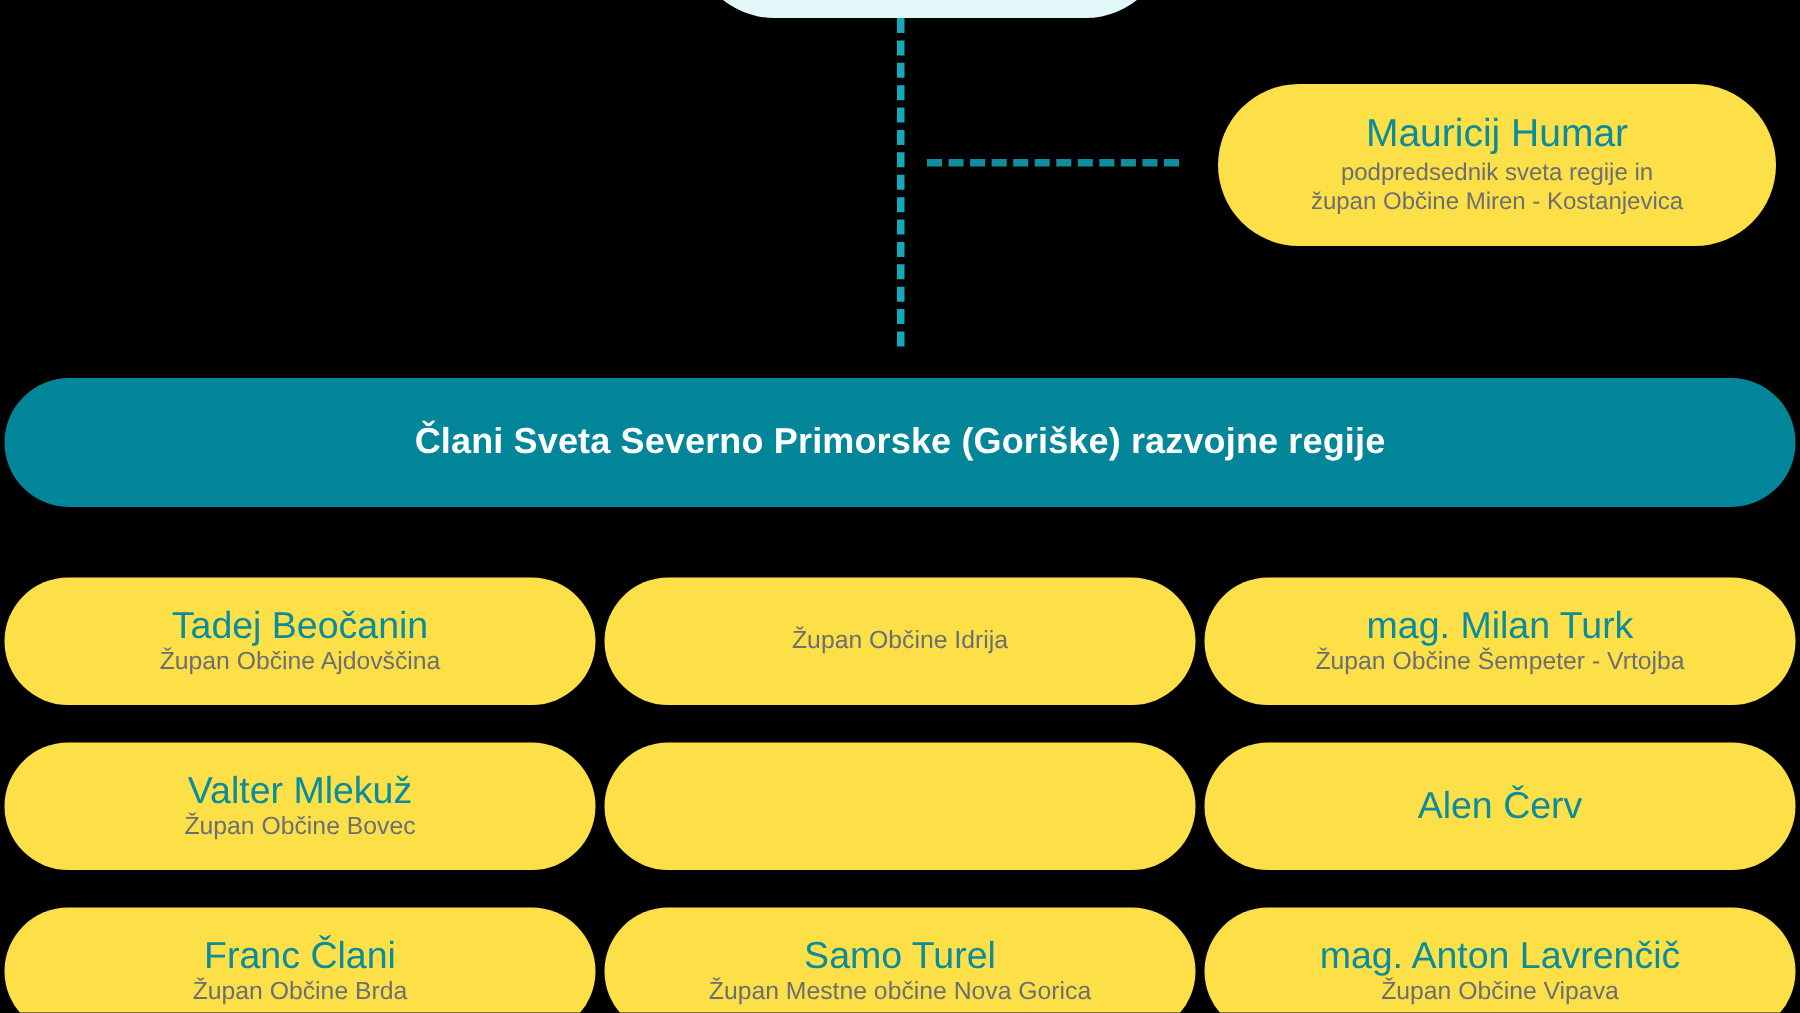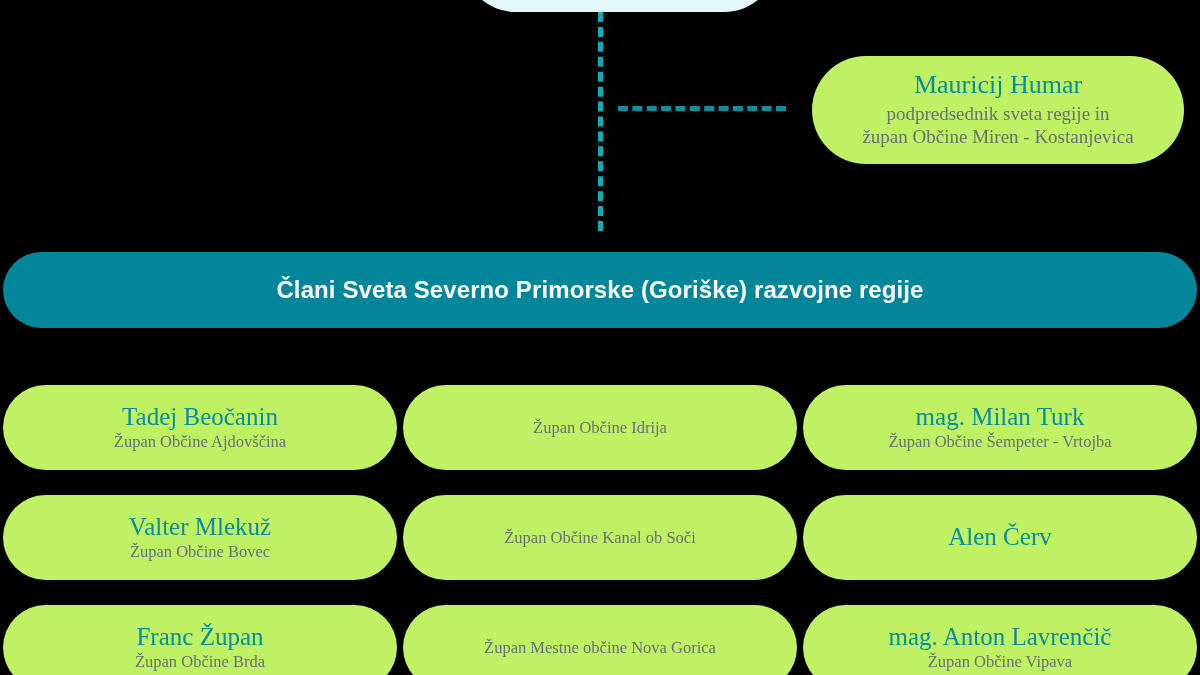--- a/index.html
+++ b/index.html
@@ -20,39 +20,38 @@
     left: 0; top: 0;
     width: 1200px;
     height: 675px;
     background: #000000;
   }
 
   
   .card {
     position: absolute;
     box-sizing: border-box;
-    background: #bef264;
+    background: #fde047;
     border-radius: 999px;
     display: flex;
     flex-direction: column;
     justify-content: center;
     text-align: center;
     padding: 4px 18px;
-    font-family: Liberation Serif, serif;
   }
   .card .name {
     color: #0b8c9c;
     font-size: 25px;
     font-weight: 400;
     line-height: 1.14;
     white-space: nowrap;
   }
   .card .role {
     color: #6b6f72;
-    font-size: 19px;
+    font-size: 16px;
     font-weight: 400;
     line-height: 1.28;
     white-space: nowrap;
   }
   .card .role + .role { margin-top: -1px; }
 
   
   #top-card {
     left: 462px;
     top: -96px;
@@ -93,21 +92,21 @@
     height: 0;
     border-top: 5px dashed #0e8e9e;
   }
 
   
   #banner {
     position: absolute;
     left: 3px;
     top: 252px;
     width: 1194px;
-    height: 76px;
+    height: 86px;
     background: #03859a;
     border-radius: 999px;
     display: flex;
     align-items: center;
     justify-content: center;
   }
   #banner .banner-text {
     color: #ffffff;
     font-size: 24px;
     font-weight: bold;
@@ -161,31 +160,31 @@
   <div class="card member row-0 col-2">
     <div class="name">mag. Milan Turk</div>
     <div class="role">Župan Občine Šempeter - Vrtojba</div>
   </div>
 
   <div class="card member row-1 col-0">
     <div class="name">Valter Mlekuž</div>
     <div class="role">Župan Občine Bovec</div>
   </div>
   <div class="card member row-1 col-1">
-    <div class="role">Župan Občine Kanal ob Soči</div>
   </div>
   <div class="card member row-1 col-2">
     <div class="name">Alen Červ</div>
   </div>
 
   <div class="card member row-2 col-0">
-    <div class="name">Franc Župan</div>
+    <div class="name">Franc Člani</div>
     <div class="role">Župan Občine Brda</div>
   </div>
   <div class="card member row-2 col-1">
+    <div class="name">Samo Turel</div>
     <div class="role">Župan Mestne občine Nova Gorica</div>
   </div>
   <div class="card member row-2 col-2">
     <div class="name">mag. Anton Lavrenčič</div>
     <div class="role">Župan Občine Vipava</div>
   </div>
 
 </div>
 
 </body></html>

